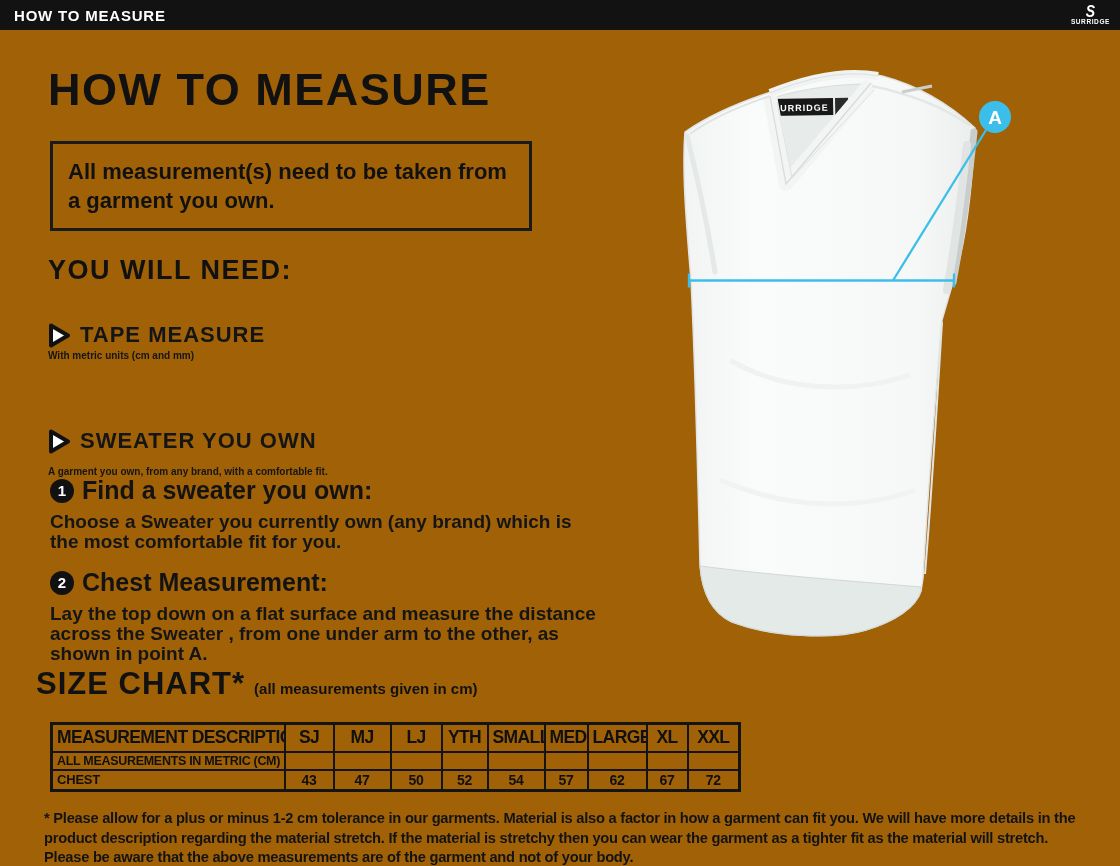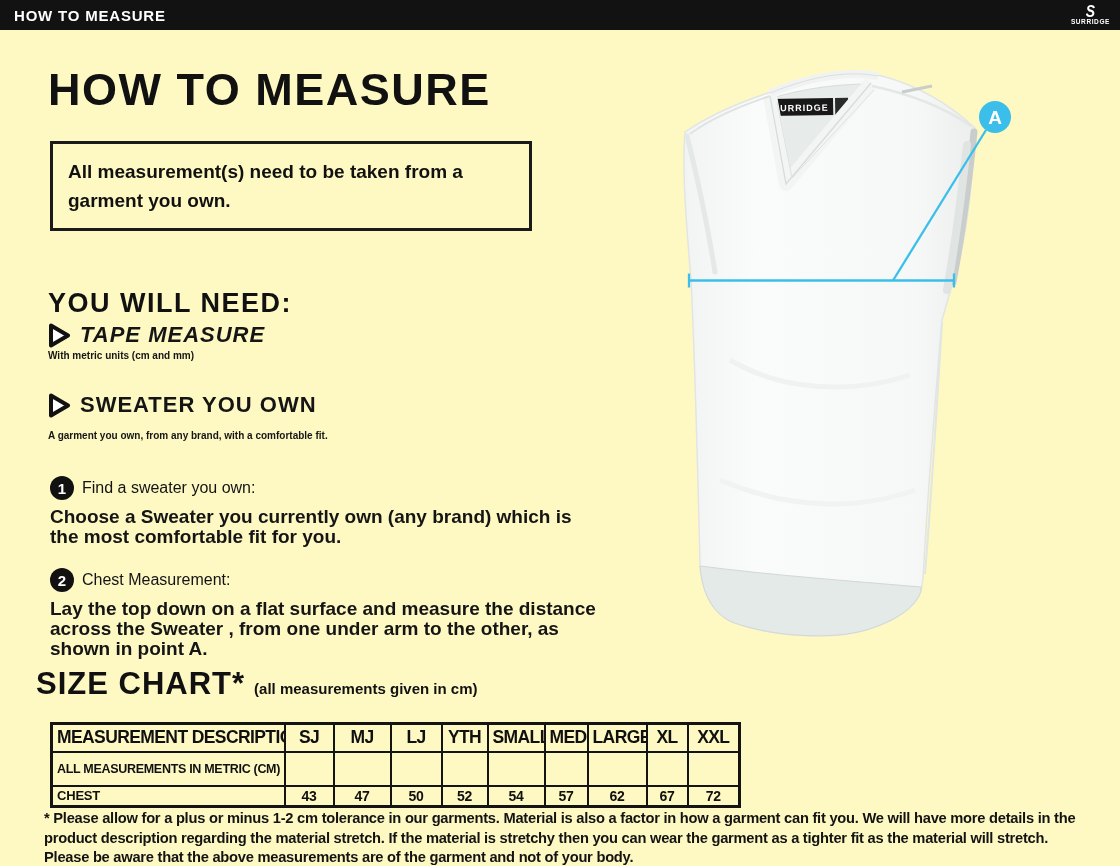--- a/index.html
+++ b/index.html
@@ -1,48 +1,48 @@
 <!DOCTYPE html>
 <html><head>
 <meta charset="utf-8">
 <style>
   html,body { margin:0; padding:0; background:#ffffff; font-family:"Liberation Sans",sans-serif; }
-  .screen { position:relative; width:1120px; height:866px; background:#fef9c3; color:#171717; overflow:hidden; }
+  .screen { position:relative; width:1120px; height:866px; background:#a16207; color:#171717; overflow:hidden; }
   .abs { position:absolute; }
 
   
   .topbar { left:0; top:0; width:1120px; height:30px; background:#121212; display:flex; align-items:center; justify-content:space-between; box-sizing:border-box; padding:0 10px 0 14px; }
   .topbar-title { color:#ffffff; font-weight:700; font-size:15px; letter-spacing:.8px; }
   .logo { display:flex; flex-direction:column; align-items:center; line-height:1; color:#fff; cursor:pointer; }
   .logo-mark { font-size:14px; font-weight:800; font-style:italic; transform:scaleY(1.15); }
   .logo-text { font-size:6.5px; font-weight:700; letter-spacing:.6px; margin-top:1px; }
 
   
   .h1 { left:48px; top:64px; font-size:45px; font-weight:800; letter-spacing:1.5px; color:#111; }
-  .notice-box { left:50px; top:141px; width:482px; box-sizing:border-box; border:3px solid #1a1a1a; padding:13px 15px; font-size:19px; font-weight:700; line-height:29px; color:#111; }
-  .h2 { left:48px; top:255px; font-size:27px; font-weight:800; letter-spacing:1.5px; color:#111;margin-top:33px; }
+  .notice-box { left:50px; top:141px; width:482px; box-sizing:border-box; border:3px solid #1a1a1a; padding:13px 15px; font-size:22px; font-weight:700; line-height:29px; color:#111; }
+  .h2 { left:48px; top:255px; font-size:27px; font-weight:800; letter-spacing:1.5px; color:#111; }
 
   
   .need-item-label { font-size:22px; font-weight:800; letter-spacing:1px; color:#151515; }
   .need-item-desc  { font-size:10px; font-weight:700; color:#151515; }
   .tri-icon { width:23px; height:25px; display:block; }
 
   
   .step-num { width:24px; height:24px; border-radius:50%; background:#111; color:#fff; font-size:15px; font-weight:800; display:flex; align-items:center; justify-content:center; }
-  .step-title { font-size:16px; font-weight:400; color:#131313; }
+  .step-title { font-size:25px; font-weight:700; color:#131313; }
   .step-desc { font-size:19px; font-weight:700; line-height:20px; color:#151515; }
 
   
   .h3 { left:36px; top:666px; font-size:31px; font-weight:800; letter-spacing:1px; color:#111; display:flex; align-items:baseline; }
   .h3 .sub { font-size:15px; font-weight:700; letter-spacing:0; margin-left:9px; }
   table.size { border-collapse:collapse; table-layout:fixed; border:3px solid #141414; }
   table.size td, table.size th { border:2px solid #141414; padding:0 4px; box-sizing:border-box; overflow:hidden; white-space:nowrap; color:#101010; }
   tr.hdr th { height:28px; font-size:17.5px; font-weight:800; letter-spacing:-.6px; text-align:center; }
   tr.hdr th.first { text-align:left; }
-  tr.r2 td { height:34px; font-size:12.5px; font-weight:800; letter-spacing:-.3px; }
+  tr.r2 td { height:18px; font-size:12.5px; font-weight:800; letter-spacing:-.3px; }
   tr.r3 td { height:21px; font-size:13px; font-weight:800; letter-spacing:-.2px; }
   td.val { text-align:center; font-size:14px !important; }
 
   .footnote { left:44px; top:809px; width:1048px; font-size:14.7px; font-weight:700; letter-spacing:-.25px; line-height:19.5px; color:#131313; }
 
   .garment-wrap { left:620px; top:60px; width:400px; height:620px; }
 </style>
 </head>
 <body>
 
@@ -56,31 +56,31 @@
     </div>
   </div>
 
   <div class="abs h1">HOW TO MEASURE</div>
 
   <div class="abs notice-box">All measurement(s) need to be taken from a garment you own.</div>
 
   <div class="abs h2">YOU WILL NEED:</div>
 
   <div class="abs" style="left:48px; top:322px;">
-    <div style="display:flex; align-items:center; gap:9px;font-style:italic;">
+    <div style="display:flex; align-items:center; gap:9px;">
       <svg class="tri-icon" viewBox="0 0 23 25">
         <path d="M3 2.5 L20 12.5 L3 22.5 Z" fill="#ffffff" stroke="#111111" stroke-width="4" stroke-linejoin="round"></path>
       </svg>
       <span class="need-item-label">TAPE MEASURE</span>
     </div>
     <div class="need-item-desc" style="margin-top:2px;">With metric units (cm and mm)</div>
   </div>
 
   <div class="abs" style="left:48px; top:392px;">
-    <div style="display:flex; align-items:center; gap:9px;">
+    <div style="display:flex; align-items:center; gap:9px;margin-top:36px;">
       <svg class="tri-icon" viewBox="0 0 23 25">
         <path d="M3 2.5 L20 12.5 L3 22.5 Z" fill="#ffffff" stroke="#111111" stroke-width="4" stroke-linejoin="round"></path>
       </svg>
       <span class="need-item-label">SWEATER YOU OWN</span>
     </div>
     <div class="need-item-desc" style="margin-top:12px;">A garment you own, from any brand, with a comfortable fit.</div>
   </div>
 
   <div class="abs" style="left:50px; top:476px; width:560px;">
     <div style="display:flex; align-items:center; gap:8px;">

